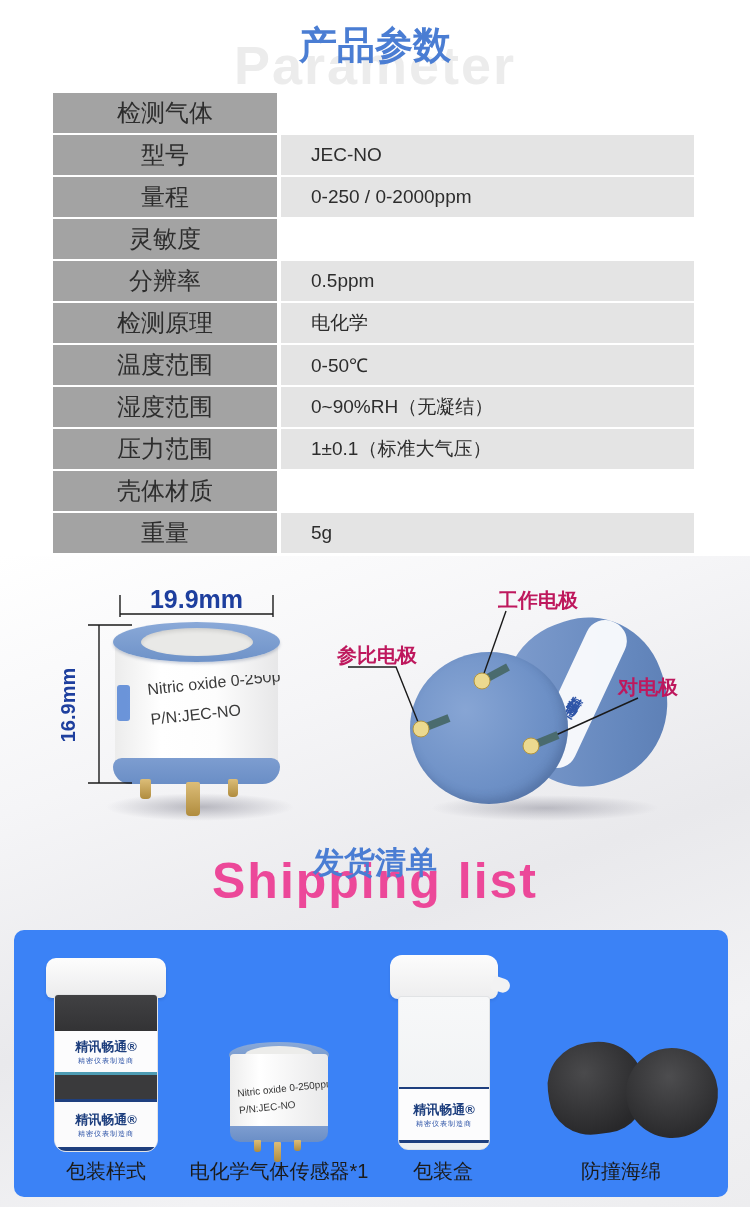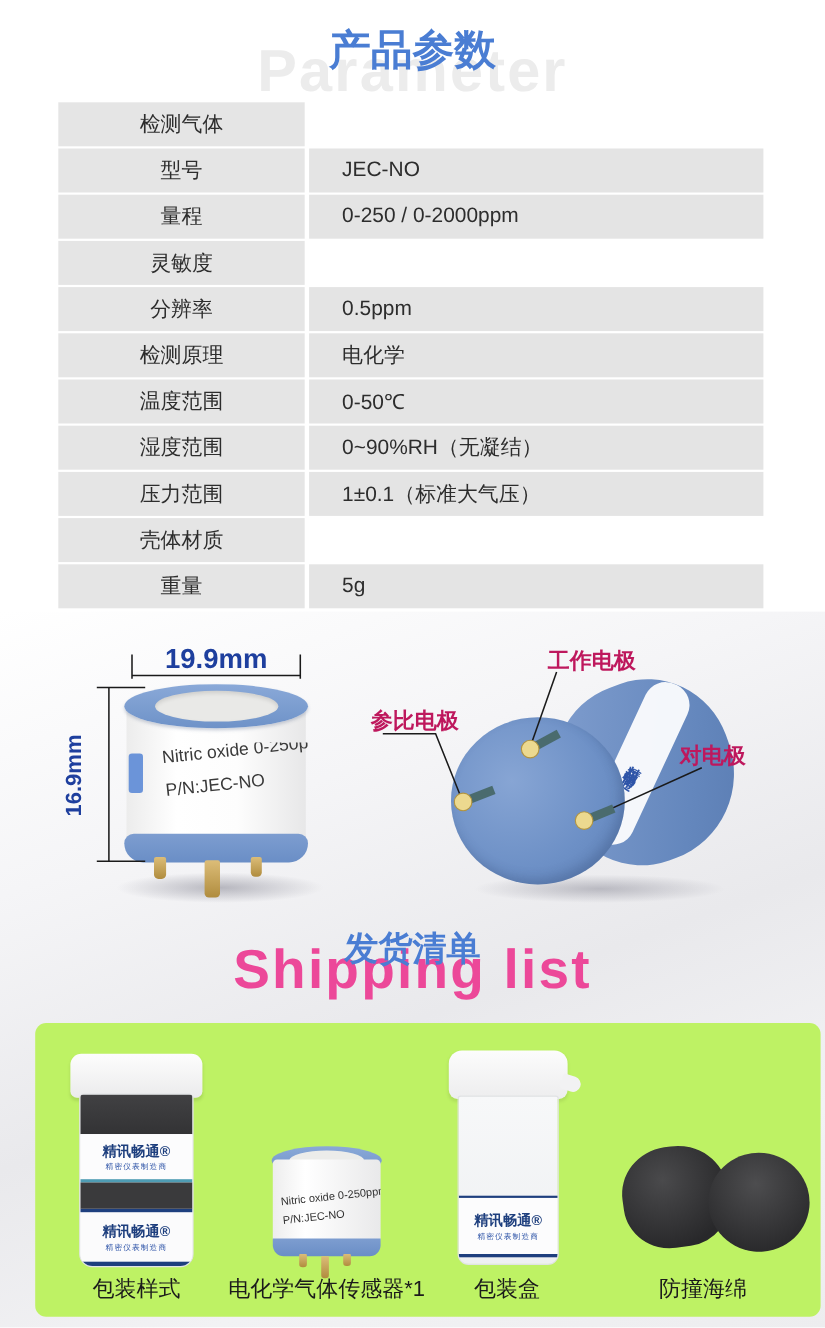--- a/index.html
+++ b/index.html
@@ -14,21 +14,21 @@
   #hdr1 { top:8px; }
   #hdr1 .watermark { top:26px; font-size:54px; }
   #hdr1 .sec-title { top:12px; font-size:38px; }
   #hdr2 { top:836px; }
   #hdr2 .watermark { top:16px; font-size:50px; color:#ec4899; }
   #hdr2 .sec-title { top:6px; font-size:31px; }
 
   
   .spec-table { position:absolute; left:53px; top:93px; width:641px; z-index:3; }
   .spec-row { display:flex; height:40px; margin-bottom:2px; }
-  .spec-label { width:224px; margin-right:4px; background:#e5e5e5; display:flex; align-items:center; justify-content:center; font-size:19px; color:#2d2d2d; }
+  .spec-label { width:224px; margin-right:4px; background:#a3a3a3; display:flex; align-items:center; justify-content:center; font-size:24px; color:#2d2d2d; }
   .spec-value { flex:1; background:#e4e4e4; display:flex; align-items:center; padding-left:30px; font-size:19px; color:#2d2d2d; }
 
   
   .lower-bg { position:absolute; left:0; top:556px; width:750px; height:651px;
     background:linear-gradient(160deg,#ffffff 0%,#f5f5f7 28%,#e9e9ec 55%,#f2f2f4 78%,#ededef 100%); }
 
   
   .mid { position:absolute; left:0; top:557px; width:750px; height:373px; z-index:2; }
   .dim-w { position:absolute; left:120px; top:28px; width:153px; text-align:center; font-size:25px; font-weight:bold; color:#1e3f9e; }
   .dim-h { position:absolute; left:15px; top:135px; width:110px; height:26px; text-align:center; font-size:20px; font-weight:bold; color:#1e3f9e; transform:rotate(-90deg); }
@@ -66,21 +66,21 @@
     transform:rotate(25deg); background:rgba(255,255,255,.93); overflow:hidden; display:flex; align-items:center; justify-content:center; }
   .s2-bandtext { writing-mode:vertical-rl; font-size:13px; font-weight:bold; color:#2f55a8; letter-spacing:3px; transform:rotate(8deg); }
   .s2-face { position:absolute; left:410px; top:95px; width:158px; height:152px; border-radius:50%;
     background:radial-gradient(circle at 35% 38%, #87a5d4, #6d90c6 58%, #5d80b6 100%);
     box-shadow:inset -4px -5px 10px rgba(40,60,100,.25); }
 
   
   .mid svg { position:absolute; left:0; top:0; z-index:5; pointer-events:none; }
 
   
-  .ship-card { position:absolute; left:32px; top:930px; width:714px; height:267px; background:#bef264; border-radius:10px; z-index:3;padding-left:12px; }
+  .ship-card { position:absolute; left:14px; top:930px; width:714px; height:267px; background:#3b82f6; border-radius:10px; z-index:3;padding-left:12px; }
   .ship-label { position:absolute; font-size:20px; color:#1b1b1b; text-align:center; top:228px; }
   #lbl-0 { left:22px;  width:140px; }
   #lbl-1 { left:155px; width:220px; }
   #lbl-2 { left:369px; width:120px; }
   #lbl-3 { left:537px; width:140px; }
 
   
   .jar1-lid { position:absolute; left:32px; top:28px; width:120px; height:40px; border-radius:10px 10px 6px 6px;
     background:linear-gradient(180deg,#fdfdfd,#ebebec); box-shadow:0 2px 3px rgba(0,0,0,.10); }
   .jar1-body { position:absolute; left:40px; top:64px; width:104px; height:158px; border-radius:4px 4px 12px 12px;

